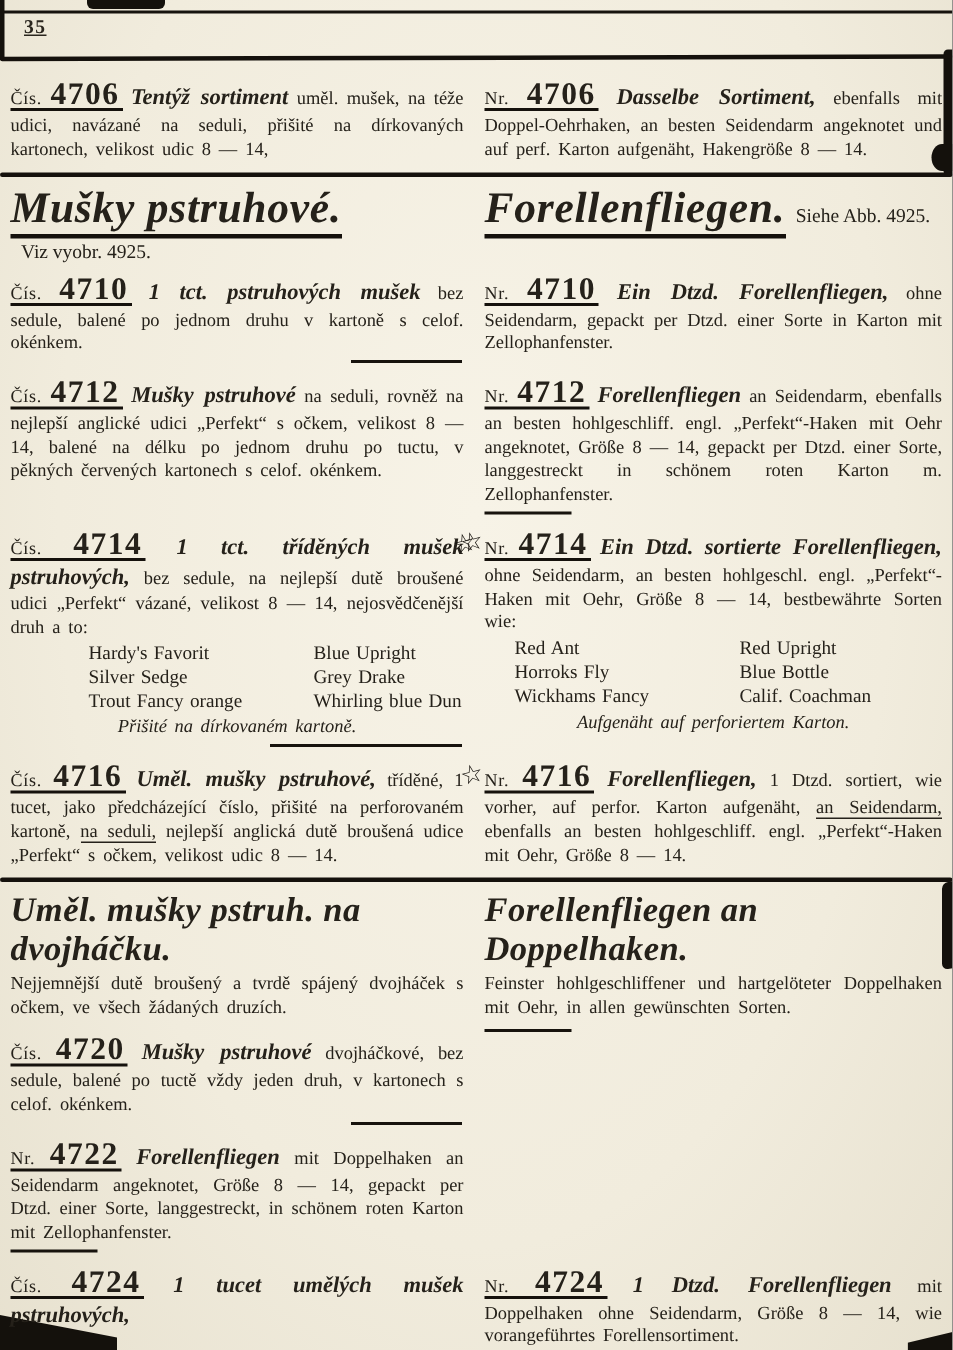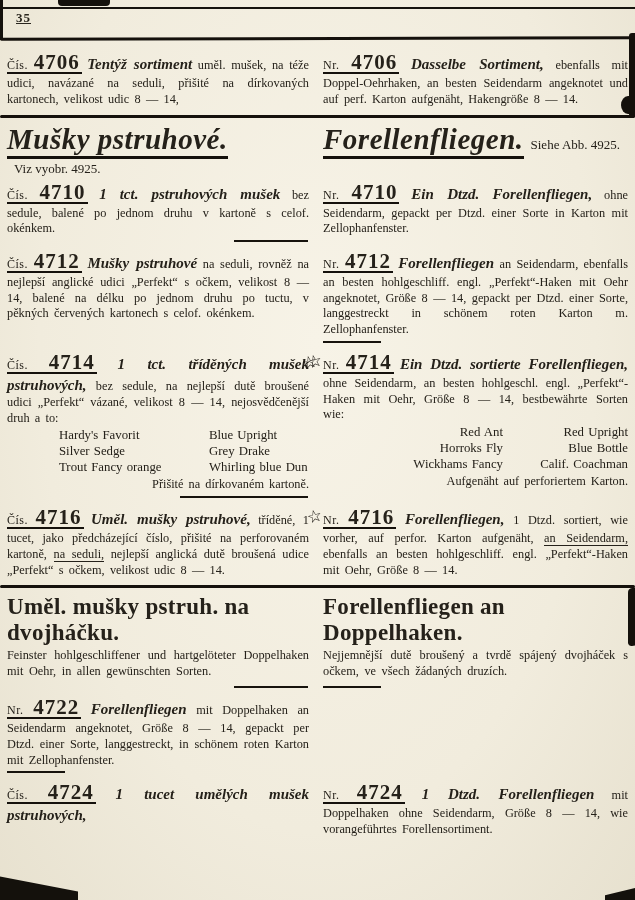--- a/index.html
+++ b/index.html
@@ -25,36 +25,36 @@
   .content{position:absolute;top:34px;left:0;right:0;padding:0 7px;}
   .rule{height:3px;background:#15110c;border-radius:2px;}
   .rule.r1{margin:3px -7px 7px;transform:rotate(-.15deg);}
   .rule.r2{margin:5px -7px 6px;}
   .rule.r3{margin:4px -7px 6px;}
   .pair{display:grid;grid-template-columns:302px 1fr;column-gap:14px;}
   .cell{min-width:0;}
   
   .heading1{font-size:29px;font-weight:bold;font-style:italic;letter-spacing:.5px;
             border-bottom:3px solid #15110c;padding-bottom:1px;display:inline-block;line-height:1.05;}
-  .heading2{font-size:23px;font-weight:bold;letter-spacing:.3px;
+  .heading2{font-size:23px;font-weight:bold;font-style:italic;letter-spacing:.3px;
             display:inline-block;line-height:1.1;}
   .heading-note{font-size:13px;margin-left:7px;white-space:nowrap;}
   .intro{font-size:12.3px;line-height:1.28;text-align:justify;margin:3px 0 5px;word-spacing:2.5px;}
   
   .item{position:relative;font-size:12.3px;line-height:1.28;text-align:justify;
         word-spacing:2.2px;margin:2px 0 3px;}
   .numwrap{border-bottom:2px solid #15110c;padding:0 2px 0 0;white-space:nowrap;}
   .numlabel{font-size:12px;letter-spacing:.5px;}
   .num{font-size:21px;font-weight:bold;letter-spacing:1px;}
   .title{font-size:15px;font-weight:bold;font-style:italic;word-spacing:3px;}
   .u{border-bottom:1.5px solid #25211a;margin-top:44px;}
-  .note{font-size:12.3px;text-align:right;margin:1px 0 0;word-spacing:2px;}
+  .note{font-size:12.3px;text-align:center;margin:1px 0 0;word-spacing:2px;font-style:italic;}
   .flies{display:grid;grid-template-columns:150px 1fr;margin:2px 0 1px 52px;
          font-size:12.8px;line-height:1.25;text-align:left;word-spacing:1px;}
-  .flies.de{margin-left:30px;text-align:right;}
+  .flies.de{margin-left:20px;}
   .star{position:absolute;font-size:17px;line-height:1;transform:rotate(-14deg);color:#15110c;}
   .star.s-right{right:-8px;top:5px;}
   .star.s-left{left:-16px;top:4px;}
   .sep{height:2px;background:#17130d;margin:2px 0 4px;}
   .sep-right{width:74px;margin-left:auto;margin-right:1px;}
   .sep-wide{width:128px;}
   .sep-left{width:58px;}
 </style>
 </head>
 <body>
@@ -189,26 +189,31 @@
     <div class="pair">
       <div class="cell">
         <span class="heading2">Uměl. mušky pstruh. na dvojháčku.</span>
       </div>
       <div class="cell">
         <span class="heading2">Forellenfliegen an Doppelhaken.</span>
       </div>
     </div>
 
     <div class="pair">
+      <div class="cell intro">Nejjemnější dutě broušený a tvrdě spájený dvojháček s očkem, ve všech žádaných druzích.</div>
       <div class="cell intro">Feinster hohlgeschliffener und hartgelöteter Doppelhaken mit Oehr, in allen gewünschten Sorten.</div>
-      <div class="cell intro">Nejjemnější dutě broušený a tvrdě spájený dvojháček s očkem, ve všech žádaných druzích.</div>
-    </div>
-
-    <div class="pair">
-      <div class="cell">
+    </div>
+
+    <div class="pair">
+      <div class="cell">
+        <div class="item">
+          <span class="numwrap"><span class="numlabel">Čís.</span> <span class="num">4720</span></span>
+          <span class="title">Mušky pstruhové</span>
+          <span>dvojháčkové, bez sedule, balené po tuctě vždy jeden druh, v kartonech s celof. okénkem.</span>
+        </div>
         <div class="sep sep-right"></div>
       </div>
       <div class="cell">
         <div class="sep sep-left"></div>
       </div>
     </div>
 
     <div class="pair">
       <div class="cell">
         <div class="item">

